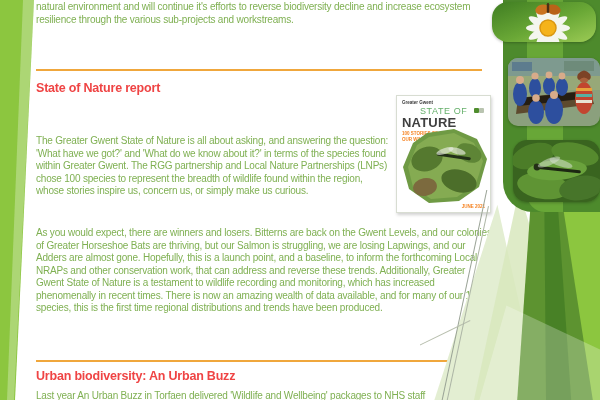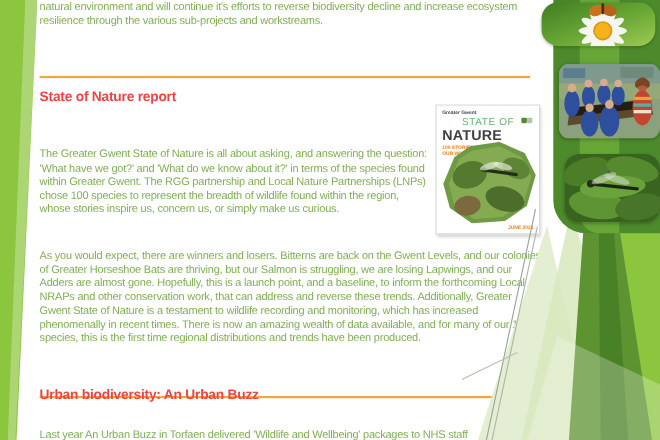--- a/index.html
+++ b/index.html
@@ -18,21 +18,21 @@
   .body-text{position:absolute;color:#7fb052;font-size:10px;line-height:12.5px;
              letter-spacing:-0.2px;margin:0;}
   .p-intro1{left:36px;top:1px;width:456px;}
   .p-intro2{left:36px;top:33px;width:456px;}
   .divider{position:absolute;height:2px;background:#f0a73c;}
   .divider1{left:36px;top:69px;width:446px;}
   .divider2{left:36px;top:360px;width:450px;}
   .section-heading{position:absolute;margin:0;color:#ef4444;font-size:12.5px;
              font-weight:bold;letter-spacing:-0.2px;}
   .h-son{left:36px;top:81px;}
-  .h-urban{left:36px;top:352px;}
+  .h-urban{left:36px;top:369px;}
   .narrow-col{position:absolute;left:36px;top:95px;width:356px;margin-top:40px;}
   .narrow-col p{position:static;margin:0 0 10px 0;}
   .p-wide{left:36px;top:227px;width:456px;}
   .p-urban{left:36px;top:390px;width:456px;}
 
   
   .cover{position:absolute;left:396px;top:95px;width:95px;height:118px;background:#fff;
          border:1px solid #d8ddd2;box-shadow:1px 2px 3px rgba(0,0,0,.18);box-sizing:border-box;
          overflow:hidden;}
   .cover-pub{position:absolute;left:5px;top:4px;font-size:4.5px;font-weight:bold;color:#3a3a3a;}

